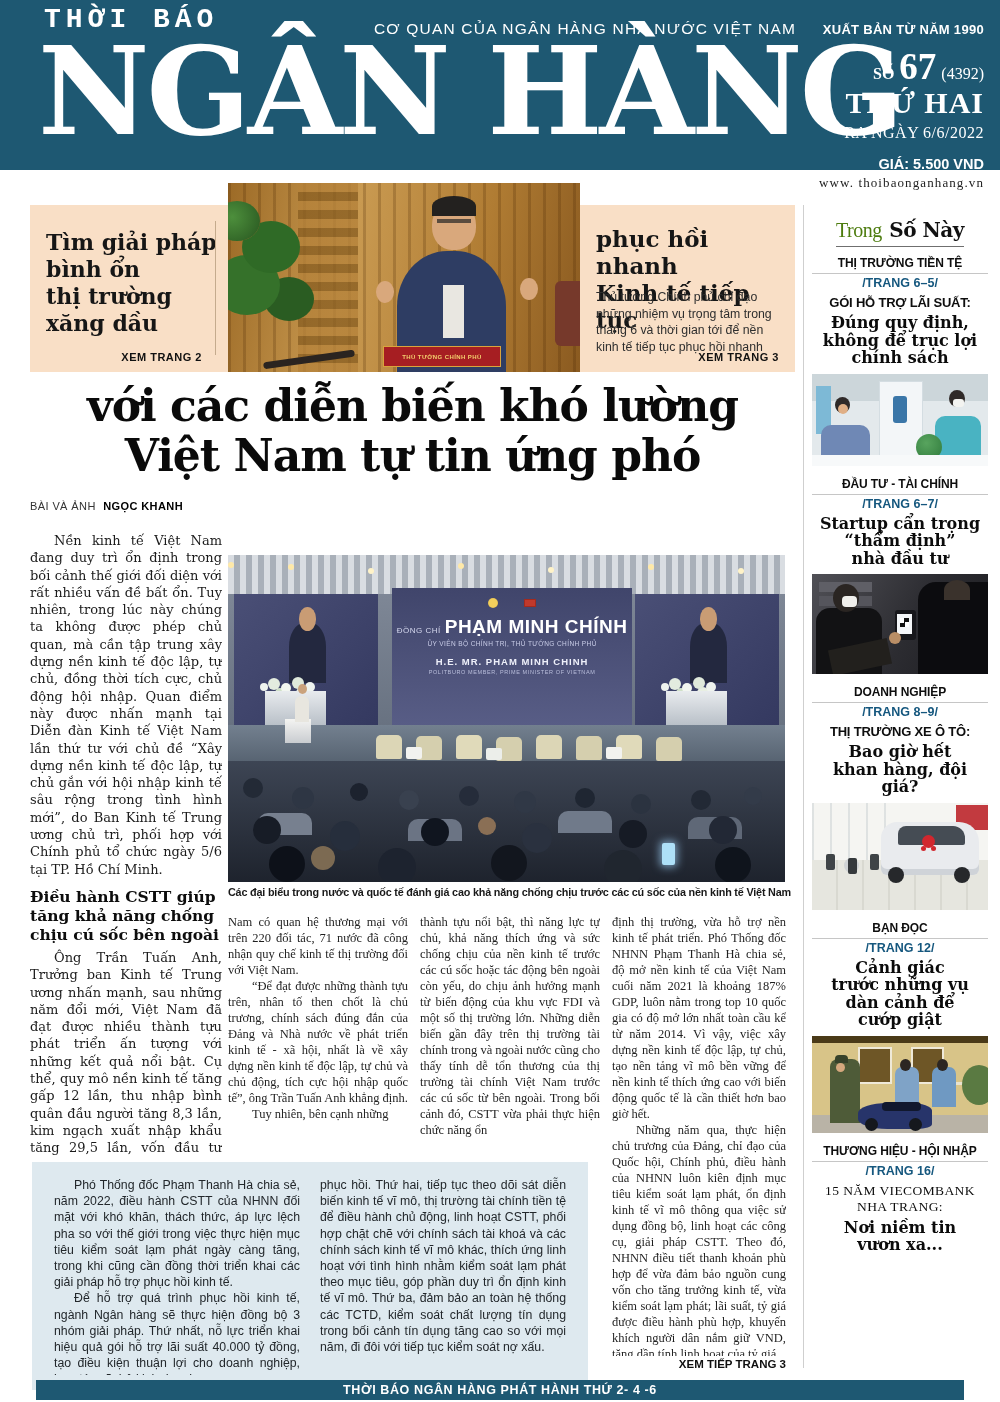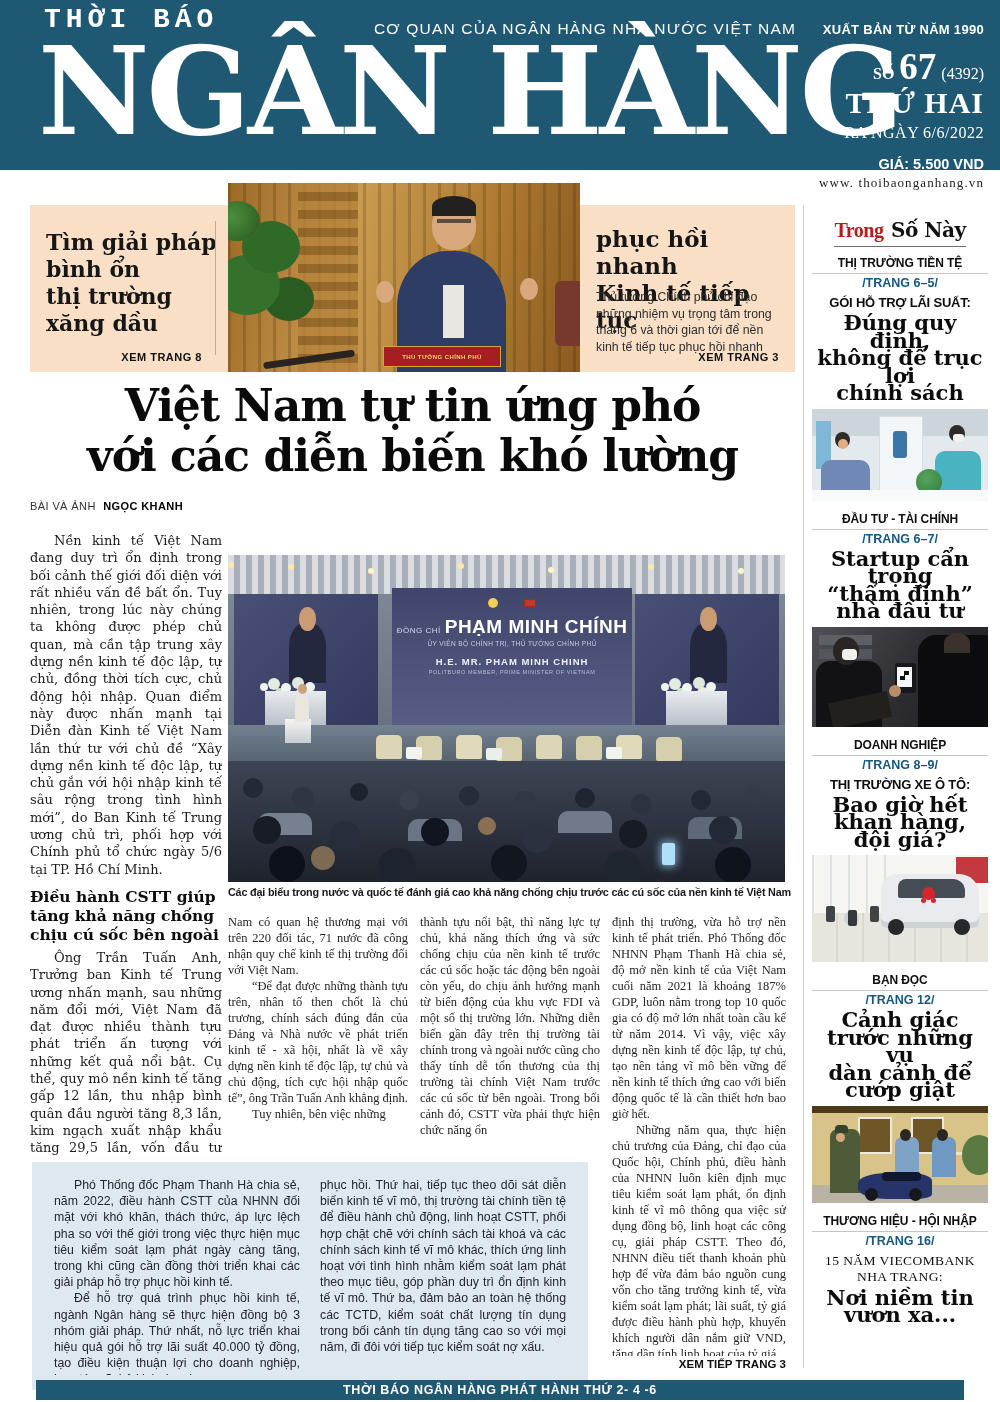--- a/index.html
+++ b/index.html
@@ -147,29 +147,29 @@
   .qb-left{left:22px;width:246px;}
   .qb-right{left:288px;width:246px;}
   .qb-col p{margin:0;text-indent:20px;}
   .qb-col p.noind{text-indent:0;}
 
   
   .main-sb-rule{position:absolute;left:803px;top:205px;width:1px;height:1163px;background:#cfcfcf;}
   .sidebar{position:absolute;left:812px;top:218px;width:176px;text-align:center;}
   .sb-brand{display:inline-block;border-bottom:1.5px solid #6f6f6f;padding-bottom:4px;margin-bottom:9px;
         font-size:20px;letter-spacing:-.5px;white-space:nowrap;}
-  .sb-b1{font-family:"Liberation Serif",serif;color:#b91c1c;font-weight:bold;}
+  .sb-b1{font-family:"Liberation Serif",serif;color:#4d7c0f;}
   .sb-b2{font-family:"DejaVu Serif",serif;font-weight:bold;color:#111;margin-left:3px;}
   .sb-cat{font-family:"Liberation Sans",sans-serif;font-size:12px;font-weight:bold;letter-spacing:-.1px;color:#0e0e0e;}
   .sb-rule{border:none;border-top:1px solid #c6c6c6;margin:3px 0 2px;}
   .sb-page{font-family:"Liberation Sans",sans-serif;font-size:12.5px;font-weight:bold;color:#15577e;}
   .sb-kick{font-family:"Liberation Sans",sans-serif;font-size:13px;font-weight:bold;color:#0e0e0e;margin-top:5px;letter-spacing:-.2px;}
   .sb-kick.serifk{font-family:"Liberation Serif",serif;font-weight:400;font-size:13.5px;letter-spacing:.4px;}
   .sb-kick span{display:block;}
-  .sb-title{font-family:"DejaVu Serif",serif;font-weight:bold;font-size:21px;line-height:17.5px;
+  .sb-title{font-family:"DejaVu Serif",serif;font-weight:bold;font-size:16px;line-height:17.5px;
         color:#0b0b0b;margin:4px 0 7px;}
   .sb-title span{display:block;}
   .sb-photo{position:relative;width:100%;overflow:hidden;margin-bottom:11px;}
 
   
   .sbp1{height:92px;background:#e3e9ec;}
   .sbp1 .band{position:absolute;top:0;left:0;width:100%;height:30%;background:#ccd6da;}
   .sbp1 .poster{position:absolute;left:2%;top:14%;width:9%;height:52%;background:#7db9d6;}
   .sbp1 .standee{position:absolute;left:38%;top:8%;width:24%;height:86%;background:#f3f6f8;border:1px solid #d4dde2;}
   .sbp1 .st-fig{position:absolute;left:46%;top:24%;width:8%;height:30%;background:#3a76a8;border-radius:3px;}
@@ -287,21 +287,21 @@
   <div class="website">www. thoibaonganhang.vn</div>
 
   <section class="teaser teaser-left">
     <div class="tl-title">
       <span>Tìm giải pháp</span>
       <span>bình ổn</span>
       <span>thị trường</span>
       <span>xăng dầu</span>
     </div>
     <div class="tl-divider"></div>
-    <div class="see-ref">XEM TRANG 8</div>
+    <div class="see-ref">XEM TRANG 2</div>
   </section>
 
   <div class="photo-top">
     <div class="pt-pattern"></div>
     <div class="pt-door"></div>
     <div class="pt-bonsai"></div>
     <div class="pt-suit"></div>
     <div class="pt-shirt"></div>
     <div class="pt-head"></div>
     <div class="pt-hair"></div>
@@ -318,22 +318,22 @@
   <section class="teaser teaser-right">
     <div class="tr-title">
       <span>phục hồi nhanh</span>
       <span>Kinh tế tiếp tục</span>
     </div>
     <p class="tr-summary">Thủ tướng Chính phủ chỉ đạo những nhiệm vụ trọng tâm trong tháng 6 và thời gian tới để nền kinh tế tiếp tục phục hồi nhanh</p>
     <div class="see-ref">XEM TRANG 3</div>
   </section>
 
   <h1 class="headline">
+    <span>với các diễn biến khó lường</span>
     <span>Việt Nam tự tin ứng phó</span>
-    <span>với các diễn biến khó lường</span>
   </h1>
   <div class="byline">
     <span class="by-label">BÀI VÀ ẢNH</span>
     <span class="by-author">NGỌC KHANH</span>
   </div>
 
   <div class="col col1">
     <p>Nền kinh tế Việt Nam đang duy trì ổn định trong bối cảnh thế giới đối diện với rất nhiều vấn đề bất ổn. Tuy nhiên, trong lúc này chúng ta không được phép chủ quan, mà cần tập trung xây dựng nền kinh tế độc lập, tự chủ, đồng thời tích cực, chủ động hội nhập. Quan điểm này được nhấn mạnh tại Diễn đàn Kinh tế Việt Nam lần thứ tư với chủ đề “Xây dựng nền kinh tế độc lập, tự chủ gắn với hội nhập kinh tế sâu rộng trong tình hình mới”, do Ban Kinh tế Trung ương chủ trì, phối hợp với Chính phủ tổ chức ngày 5/6 tại TP. Hồ Chí Minh.</p>
     <h3 class="subhead">Điều hành CSTT giúp tăng khả năng chống chịu cú sốc bên ngoài</h3>
     <p>Ông Trần Tuấn Anh, Trưởng ban Kinh tế Trung ương nhấn mạnh, sau những năm đổi mới, Việt Nam đã đạt được nhiều thành tựu phát triển ấn tượng với những kết quả nổi bật. Cụ thể, quy mô nền kinh tế tăng gấp 12 lần, thu nhập bình quân đầu người tăng 8,3 lần, kim ngạch xuất nhập khẩu tăng 29,5 lần, vốn đầu tư trực tiếp nước ngoài (FDI) tăng 22 lần, tỷ lệ hộ nghèo cả nước từ 58% năm 1993 xuống chỉ còn 2,23% năm 2021. Hiện nay, Việt</p>
@@ -376,21 +376,21 @@
     <div class="pm-audience"></div>
     <div class="pm-shoulders"></div>
     <div class="pm-heads"></div>
     <div class="pm-phone"></div>
   </div>
   <div class="caption">Các đại biểu trong nước và quốc tế đánh giá cao khả năng chống chịu trước các cú sốc của nền kinh tế Việt Nam</div>
 
   <div class="col col2">
     <p class="noind">Nam có quan hệ thương mại với trên 220 đối tác, 71 nước đã công nhận quy chế kinh tế thị trường đối với Việt Nam.</p>
     <p>“Để đạt được những thành tựu trên, nhân tố then chốt là chủ trương, chính sách đúng đắn của Đảng và Nhà nước về phát triển kinh tế - xã hội, nhất là về xây dựng nền kinh tế độc lập, tự chủ và chủ động, tích cực hội nhập quốc tế”, ông Trần Tuấn Anh khẳng định.</p>
-    <p>Tuy nhiên, bên việc những</p>
+    <p>Tuy nhiên, bên cạnh những</p>
   </div>
   <div class="col col3">
     <p class="noind">thành tựu nổi bật, thì năng lực tự chủ, khả năng thích ứng và sức chống chịu của nền kinh tế trước các cú sốc hoặc tác động bên ngoài còn yếu, do chịu ảnh hưởng mạnh từ biến động của khu vực FDI và một số thị trường lớn. Những diễn biến gần đây trên thị trường tài chính trong và ngoài nước cũng cho thấy tính dễ tổn thương của thị trường tài chính Việt Nam trước các cú sốc từ bên ngoài. Trong bối cảnh đó, CSTT vừa phải thực hiện chức năng ổn</p>
   </div>
   <div class="col col4">
     <p class="noind">định thị trường, vừa hỗ trợ nền kinh tế phát triển. Phó Thống đốc NHNN Phạm Thanh Hà chia sẻ, độ mở nền kinh tế của Việt Nam cuối năm 2021 là khoảng 187% GDP, luôn nằm trong top 10 quốc gia có độ mở lớn nhất toàn cầu kể từ năm 2014. Vì vậy, việc xây dựng nền kinh tế độc lập, tự chủ, tạo nền tảng vĩ mô bền vững để nền kinh tế thích ứng cao với biến động quốc tế là cần thiết hơn bao giờ hết.</p>
     <p>Những năm qua, thực hiện chủ trương của Đảng, chỉ đạo của Quốc hội, Chính phủ, điều hành của NHNN luôn kiên định mục tiêu kiểm soát lạm phát, ổn định kinh tế vĩ mô thông qua việc sử dụng đồng bộ, linh hoạt các công cụ, giải pháp CSTT. Theo đó, NHNN điều tiết thanh khoản phù hợp để vừa đảm bảo nguồn cung vốn cho tăng trưởng kinh tế, vừa kiểm soát lạm phát; lãi suất, tỷ giá được điều hành phù hợp, khuyến khích người dân nắm giữ VND, tăng dần tính linh hoạt của tỷ giá</p>
   </div>
   <div class="continued">XEM TIẾP TRANG 3</div>
 

